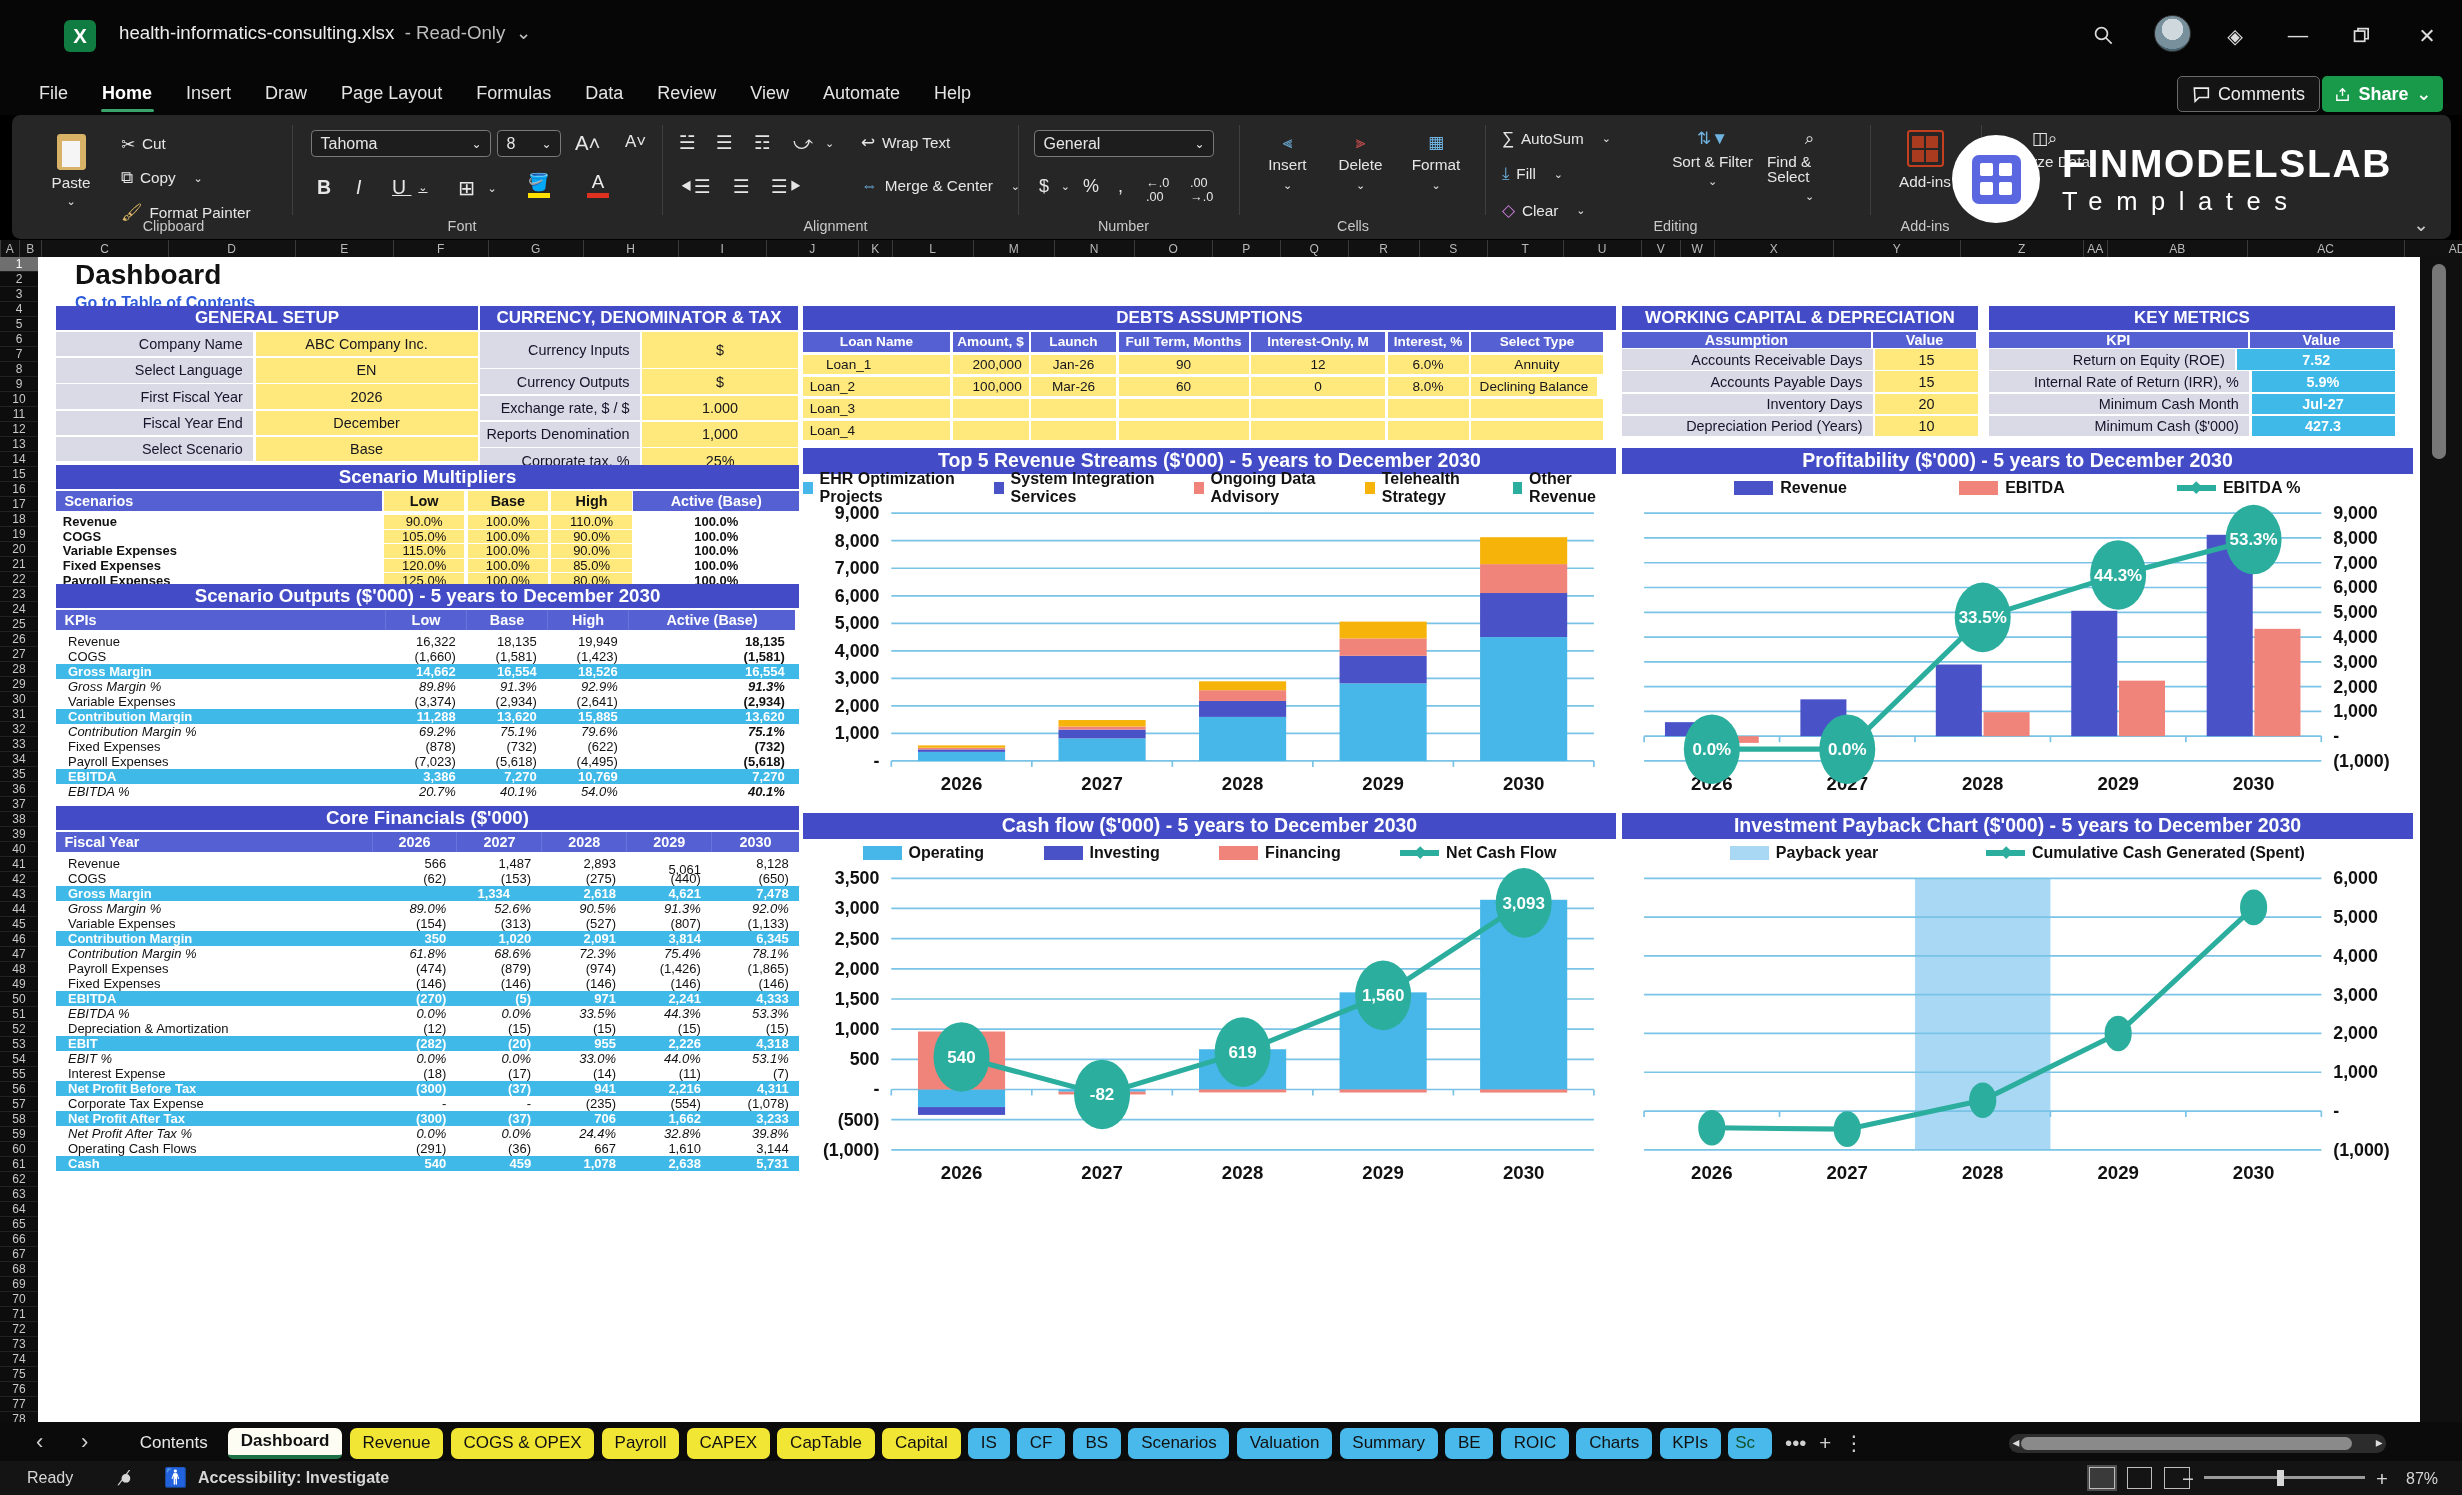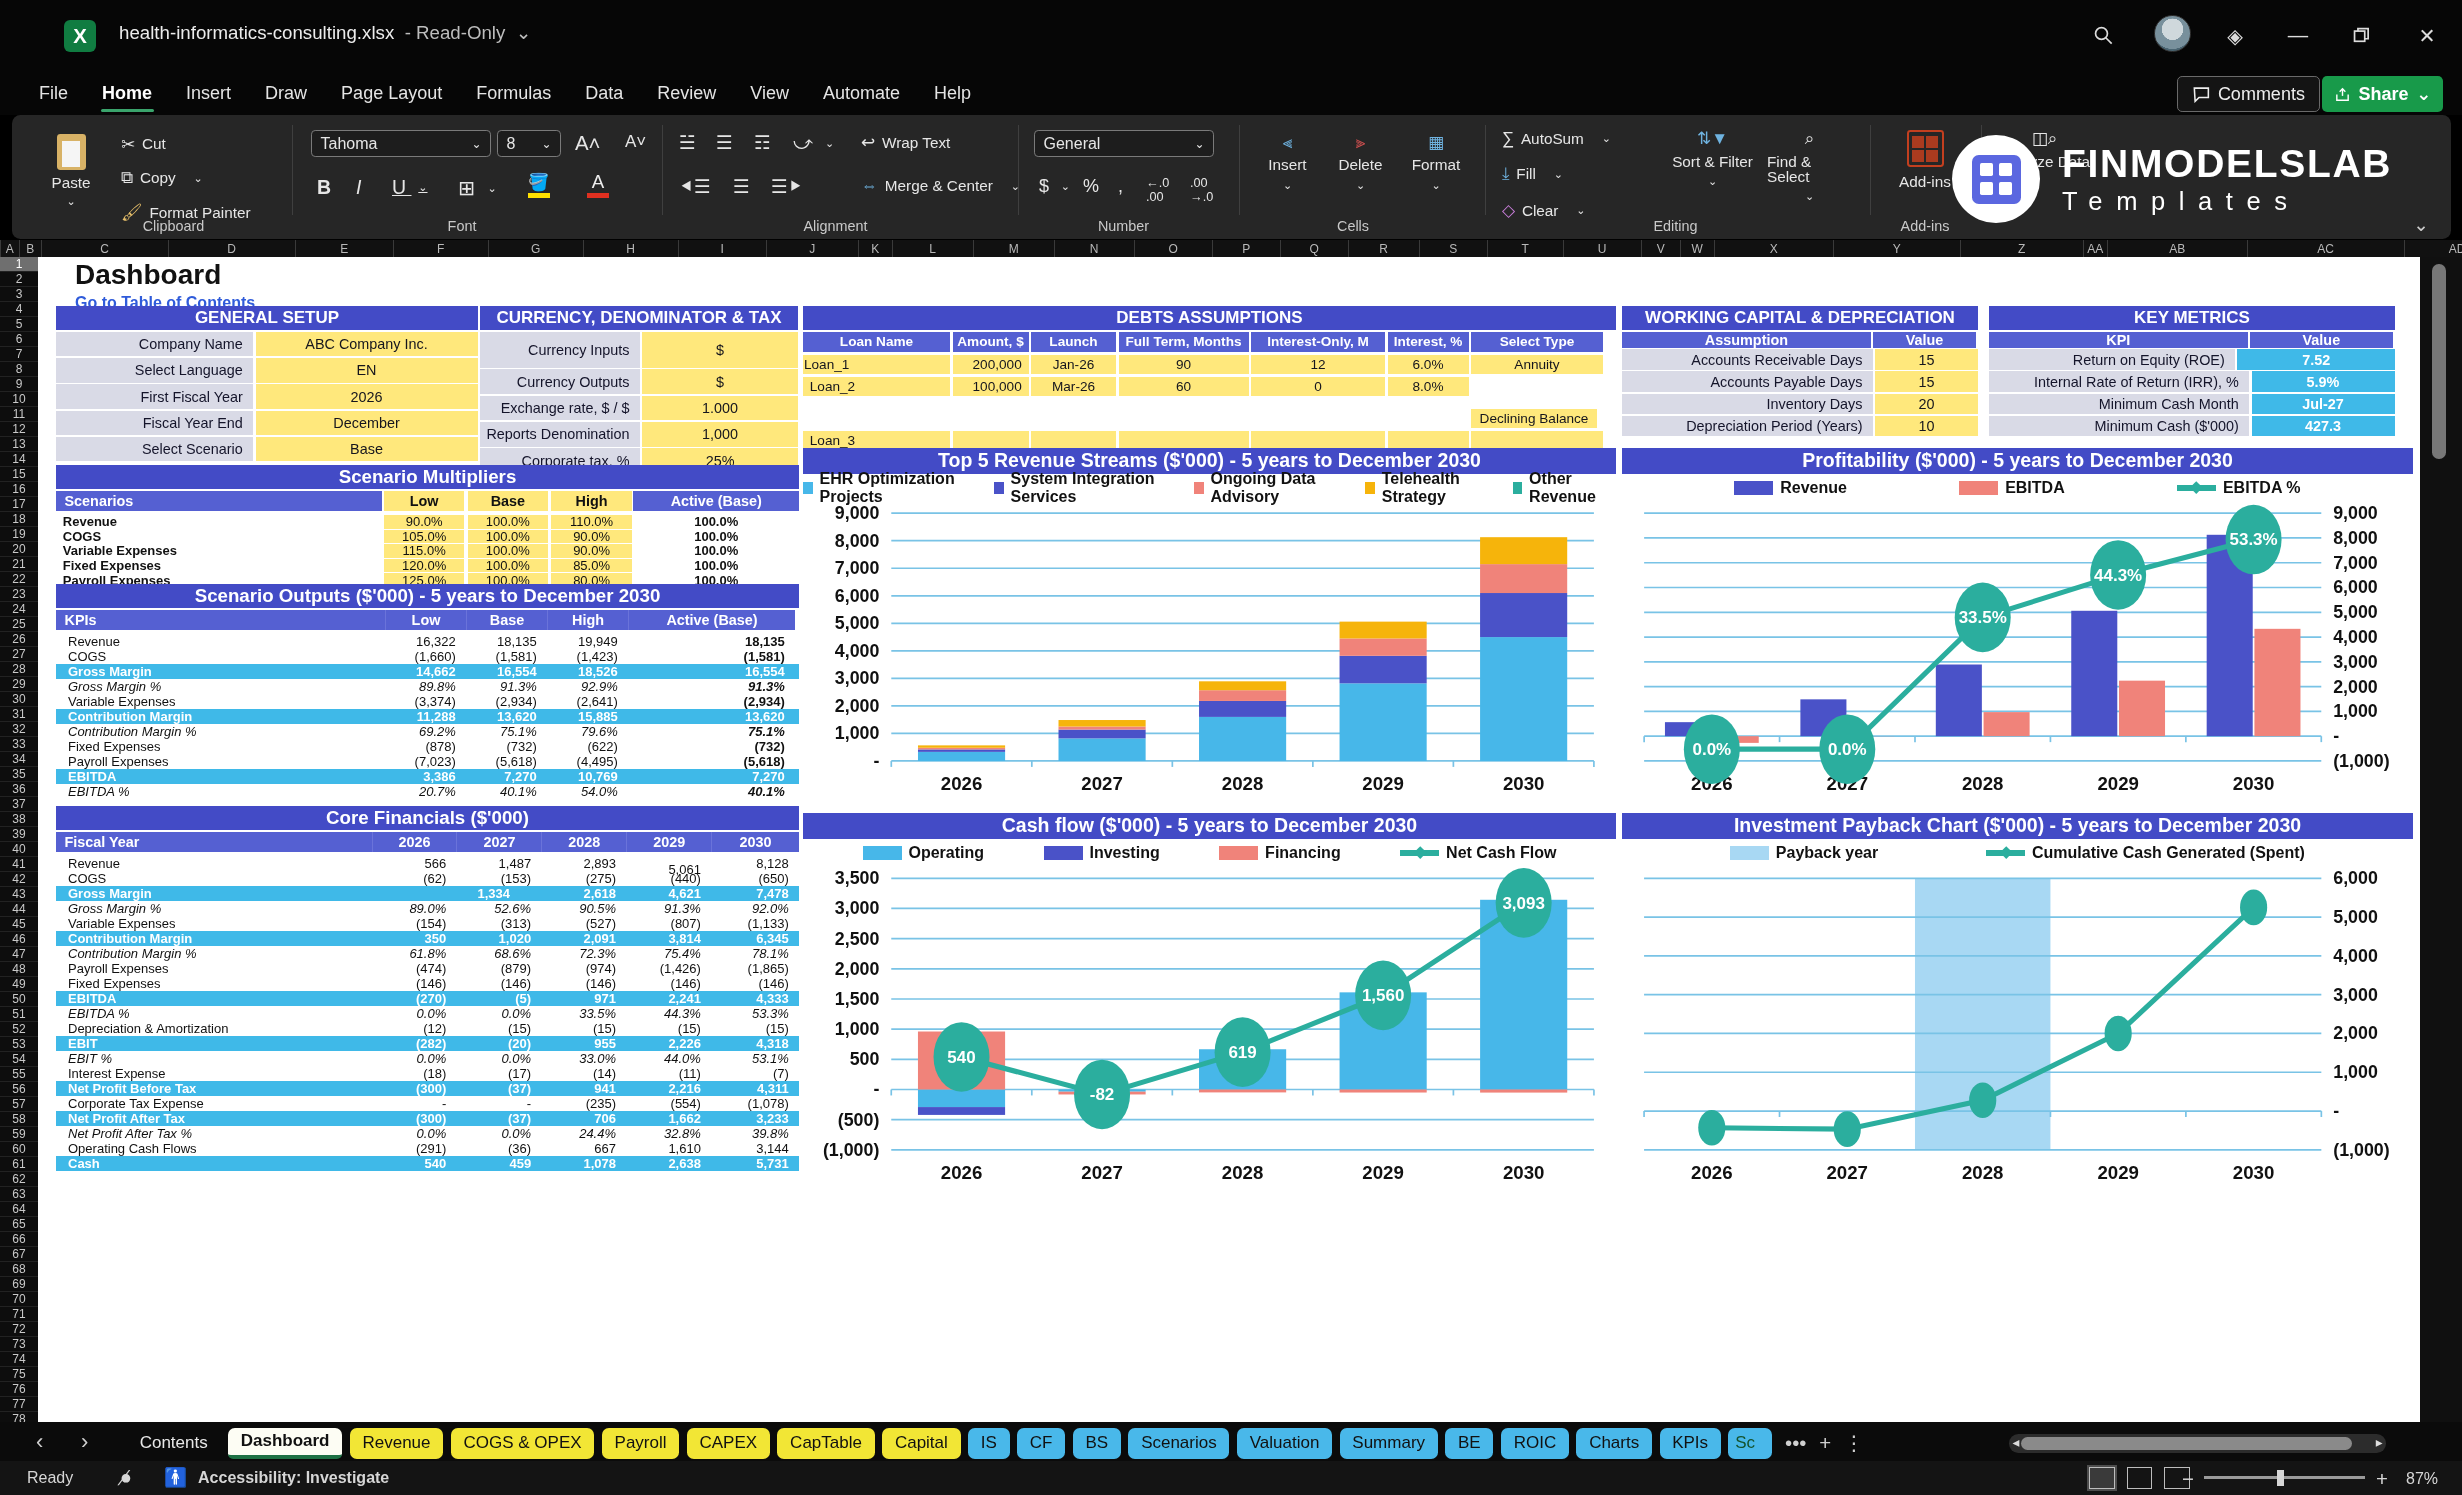--- a/index.html
+++ b/index.html
@@ -495,36 +495,36 @@
         <div class="dt-hrow">
           <div class="dt-hcell" style="width: 147px; height: 20.4px;">Loan Name</div>
           <div class="dt-hcell" style="width: 76px; height: 20.4px;">Amount, $</div>
           <div class="dt-hcell" style="width: 85px; height: 20.4px;">Launch</div>
           <div class="dt-hcell" style="width: 130px; height: 20.4px;">Full Term, Months</div>
           <div class="dt-hcell" style="width: 134px; height: 20.4px;">Interest-Only, M</div>
           <div class="dt-hcell" style="width: 81px; height: 20.4px;">Interest, %</div>
           <div class="dt-hcell" style="width: 132px; height: 20.4px;">Select Type</div>
         </div>
         <div class="dt-row">
-          <div class="dt-cell" style="width: 147px; justify-content: flex-start; padding-left: 1px;">Loan_1</div>
+          <div class="dt-cell" style="width: 147px; justify-content: flex-start; padding-left: 23px;">Loan_1</div>
           <div class="dt-cell" style="width: 76px; justify-content: flex-end; padding-right: 6.8px;">200,000</div>
           <div class="dt-cell" style="width: 85px; justify-content: center;">Jan-26</div>
           <div class="dt-cell" style="width: 130px; justify-content: center;">90</div>
           <div class="dt-cell" style="width: 134px; justify-content: center;">12</div>
           <div class="dt-cell" style="width: 81px; justify-content: center;">6.0%</div>
           <div class="dt-cell" style="width: 132px; justify-content: center;">Annuity</div>
         </div>
         <div class="dt-row">
           <div class="dt-cell" style="width: 147px; justify-content: flex-start; padding-left: 6.8px;">Loan_2</div>
           <div class="dt-cell" style="width: 76px; justify-content: flex-end; padding-right: 6.8px;">100,000</div>
           <div class="dt-cell" style="width: 85px; justify-content: center;">Mar-26</div>
           <div class="dt-cell" style="width: 130px; justify-content: center;">60</div>
           <div class="dt-cell" style="width: 134px; justify-content: center;">0</div>
           <div class="dt-cell" style="width: 81px; justify-content: center;">8.0%</div>
-          <div class="dt-cell" style="width: 126px; justify-content: center; margin-top: 32px;">Declining Balance</div>
+          <div class="dt-cell" style="width: 126px; justify-content: center;">Declining Balance</div>
         </div>
         <div class="dt-row">
           <div class="dt-cell" style="width: 147px; justify-content: flex-start; padding-left: 6.8px;">Loan_3</div>
           <div class="dt-cell" style="width: 76px; justify-content: flex-end; padding-right: 6.8px;"></div>
           <div class="dt-cell" style="width: 85px; justify-content: center;"></div>
           <div class="dt-cell" style="width: 130px; justify-content: center;"></div>
           <div class="dt-cell" style="width: 134px; justify-content: center;"></div>
           <div class="dt-cell" style="width: 81px; justify-content: center;"></div>
           <div class="dt-cell" style="width: 132px; justify-content: center;"></div>
         </div>

